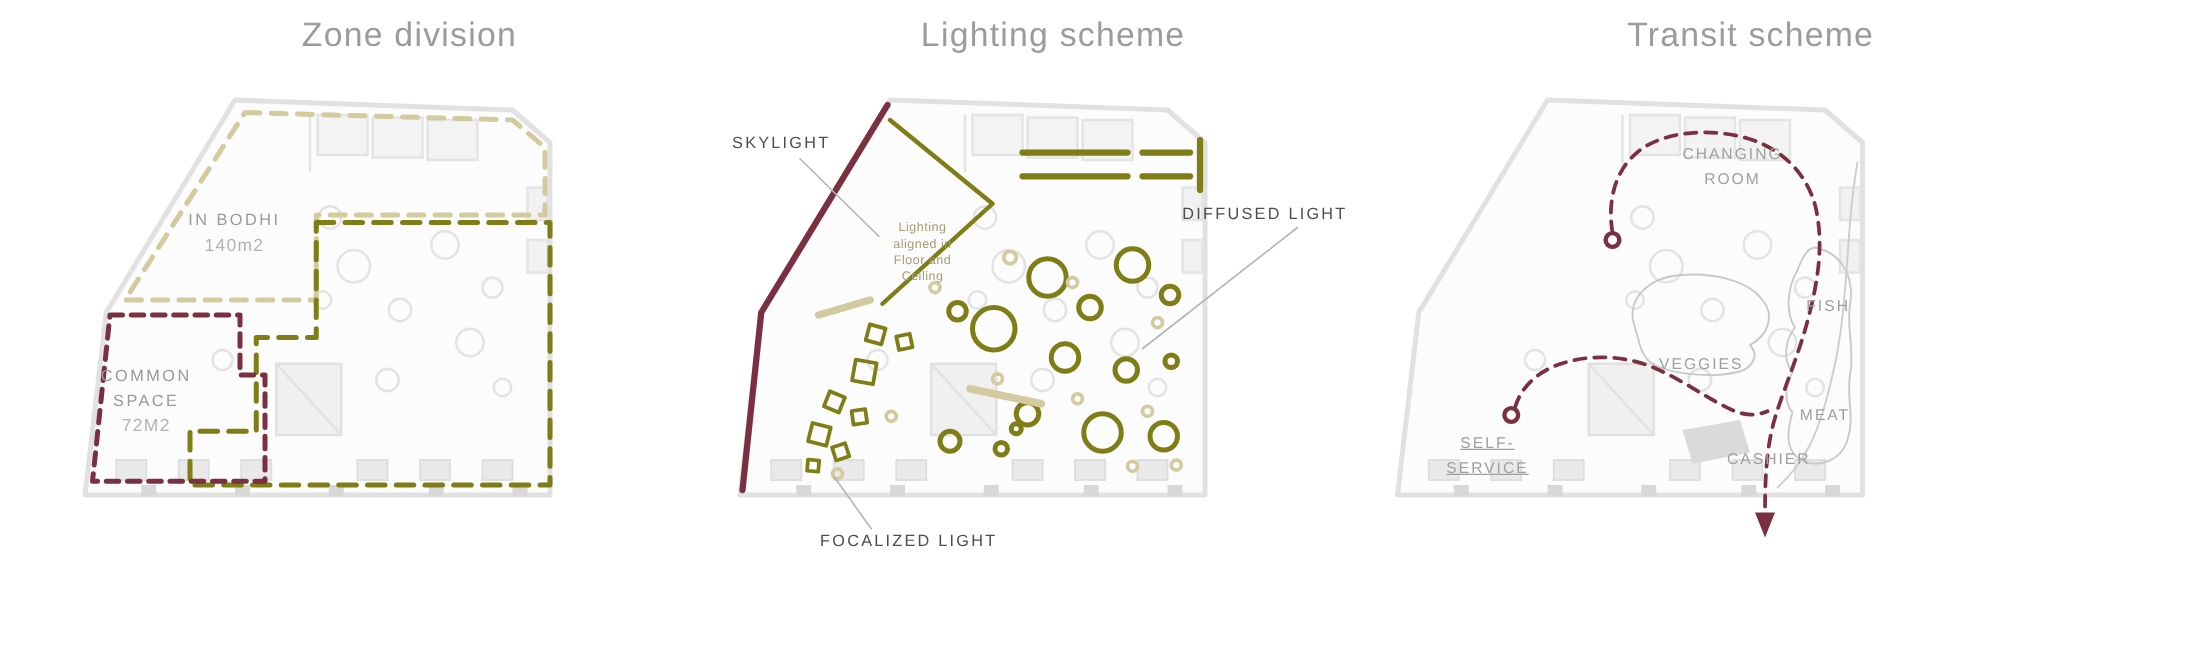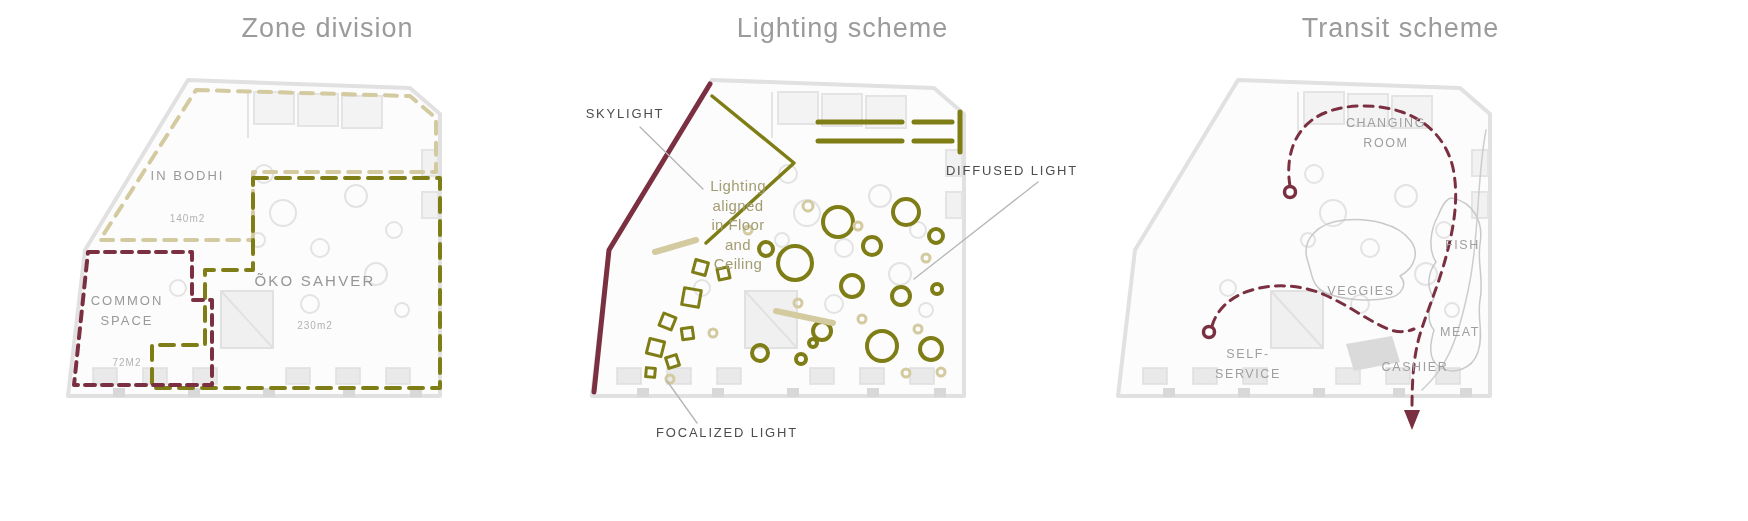--- a/index.html
+++ b/index.html
@@ -9,23 +9,23 @@
     font-family:"Liberation Sans", sans-serif;
   }
   .canvas { position:relative; width:1644px; height:521px; background:#ffffff;border-radius:18px; }
   .canvas > svg { position:absolute; left:0; top:0; }
   .label { position:absolute; text-align:center; }
   .panel-title {
     font-size:27px; font-weight:400; color:#9b9b9b; letter-spacing:1px;
   }
   .zone-name { font-size:13px; color:#9a9a9a; letter-spacing:2px; line-height:1.5; }
   .zone-name-big { font-size:15px; color:#969696; letter-spacing:2.2px; line-height:1.5; }
-  .zone-area { font-size:10px; color:#b2b2b2; letter-spacing:1px; line-height:1.5;margin-top:25px; }
+  .zone-area { font-size:14px; color:#b2b2b2; letter-spacing:1px; line-height:1.5; }
   .annotation { font-size:13px; color:#4d4d4d; letter-spacing:1.8px; line-height:1.2; }
-  .chevron-note { font-size:15px; color:#a29d72; letter-spacing:0.4px; line-height:1.3; }
+  .chevron-note { font-size:10px; color:#a29d72; letter-spacing:0.4px; line-height:1.3; }
   .area-label { font-size:12.5px; color:#9f9f9f; letter-spacing:1.6px; line-height:1.6; }
 </style>
 </head>
 <body>
 
 <div class="canvas">
 
   <svg width="1748" height="521" viewBox="0 0 1748 521">
     <defs>
       <g id="baseplan">
@@ -167,41 +167,37 @@
   </svg>
 
   <div class="label panel-title" style="left:155px; top:13px; width:345px;">Zone division</div>
   <div class="label panel-title" style="left:670px; top:13px; width:345px;">Lighting scheme</div>
   <div class="label panel-title" style="left:1228px; top:13px; width:345px;text-align:center;">Transit scheme</div>
 
   <div class="label" style="left:130px; top:166px; width:115px;">
     <div class="zone-name">IN BODHI</div>
     <div class="zone-area">140m2</div>
   </div>
-  <div class="label" style="left:240px; top:270px; width:150px;">
-    <div class="zone-name-big">ÕKO SAHVER</div>
-    <div class="zone-area">230m2</div>
-  </div>
-  <div class="label" style="left:82px; top:291px; width:90px;">
+  <div class="label" style="left:72px; top:291px; width:90px;">
     <div class="zone-name">COMMON</div>
     <div class="zone-name">SPACE</div>
     <div class="zone-area">72M2</div>
   </div>
 
   <div class="label annotation" style="left:570px; top:106px; width:110px;">SKYLIGHT</div>
   <div class="label annotation" style="left:938px; top:163px; width:140px;text-align:right;">DIFFUSED LIGHT</div>
   <div class="label annotation" style="left:652px; top:425px; width:150px;">FOCALIZED LIGHT</div>
   <div class="label chevron-note" style="left:707px; top:176px; width:62px;">Lighting aligned in Floor and Ceiling</div>
 
   <div class="label area-label" style="left:1330px; top:113px; width:112px;">
     <div>CHANGING</div>
     <div>ROOM</div>
   </div>
   <div class="label area-label" style="left:1315px; top:245px; width:92px;margin-top:36px;">VEGGIES</div>
   <div class="label area-label" style="left:1435px; top:235px; width:55px;">FISH</div>
   <div class="label area-label" style="left:1430px; top:322px; width:60px;">MEAT</div>
-  <div class="label area-label" style="left:1204px; top:344px; width:88px;">
+  <div class="label area-label" style="left:1146px; top:344px; width:88px;text-decoration:underline;">
     <div>SELF-</div>
     <div>SERVICE</div>
   </div>
   <div class="label area-label" style="left:1377px; top:357px; width:76px;">CASHIER</div>
 
 </div>
 
 </body></html>

